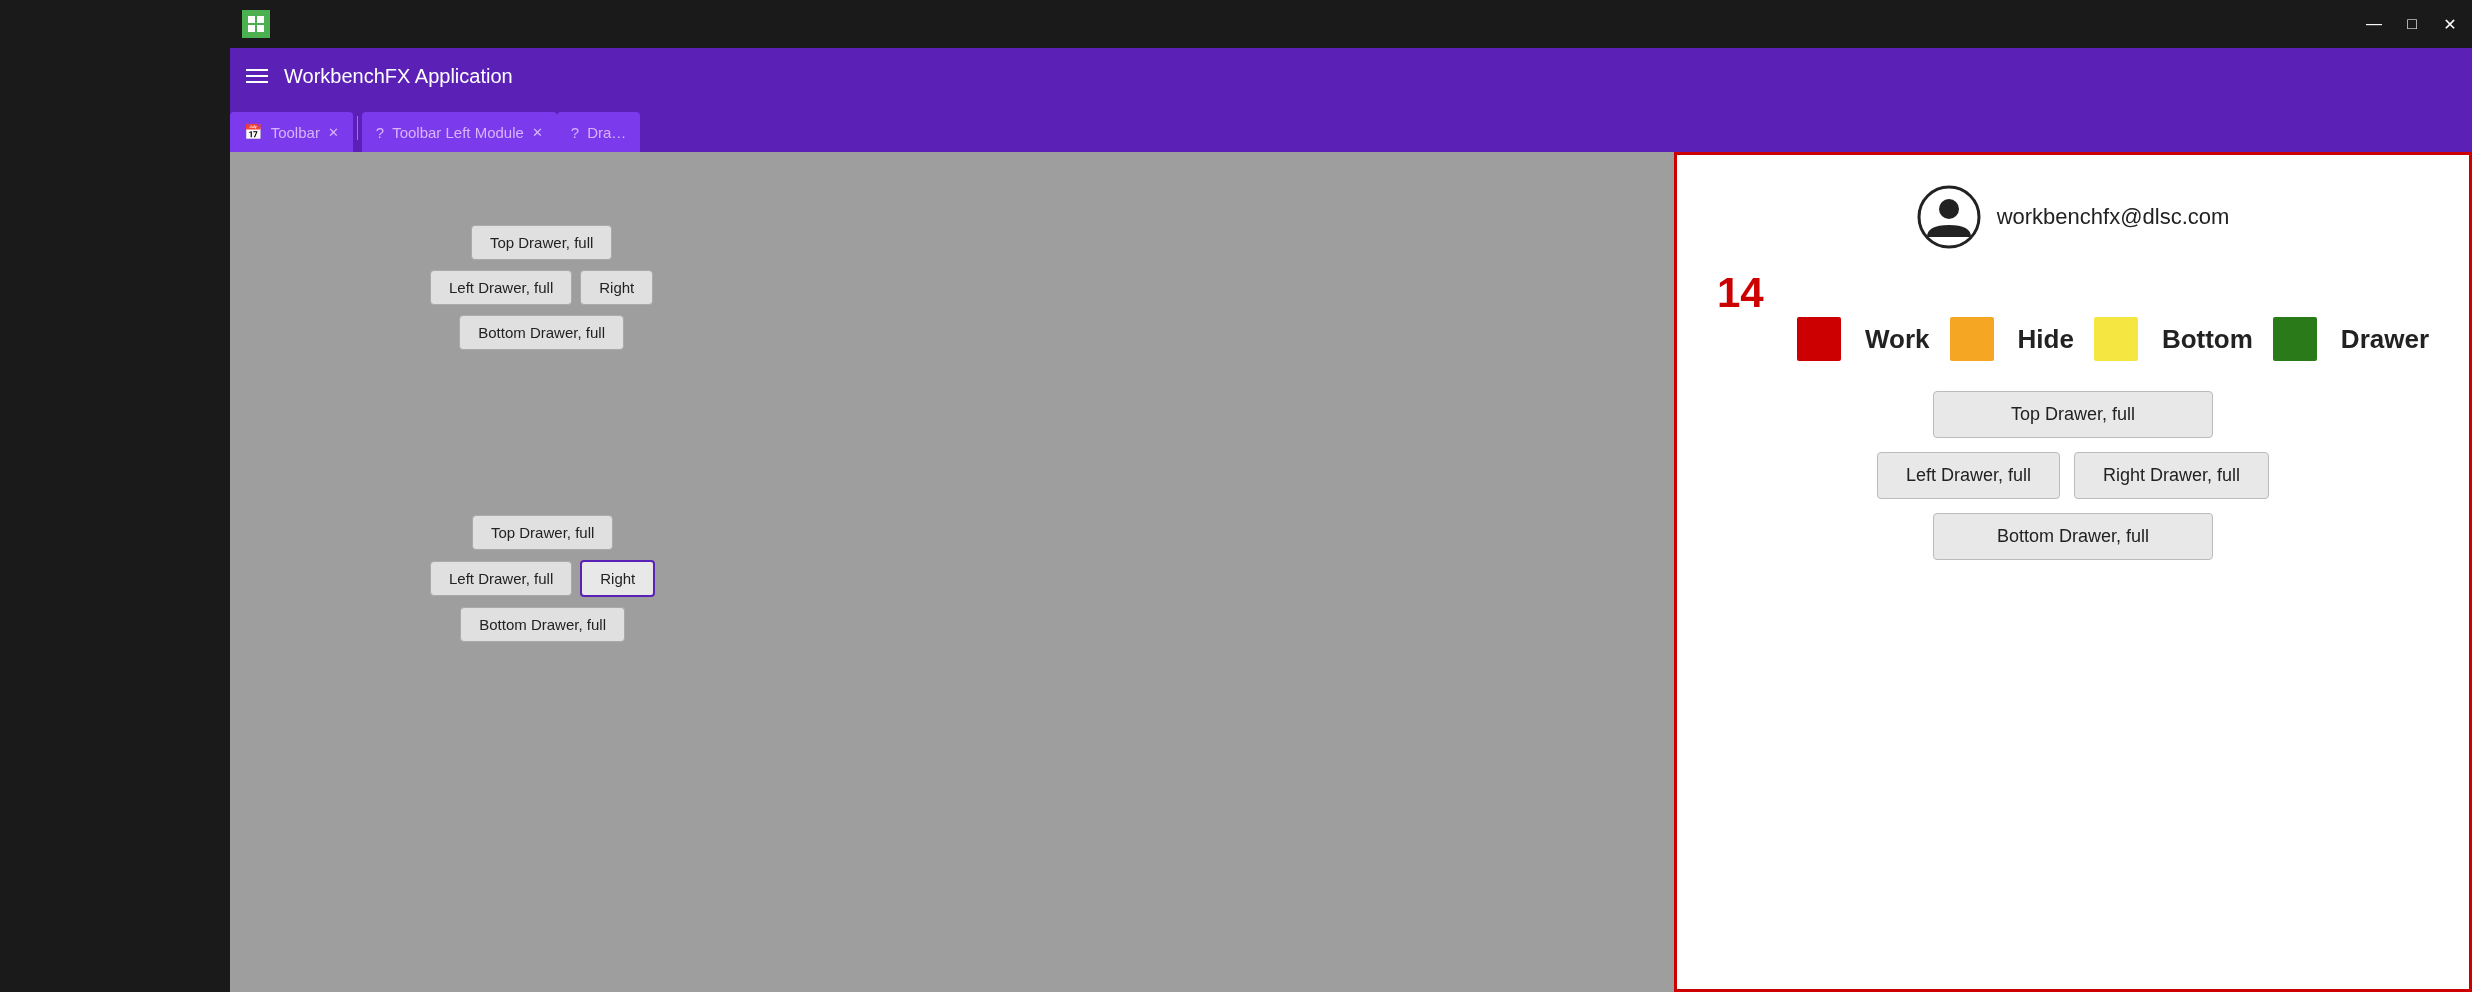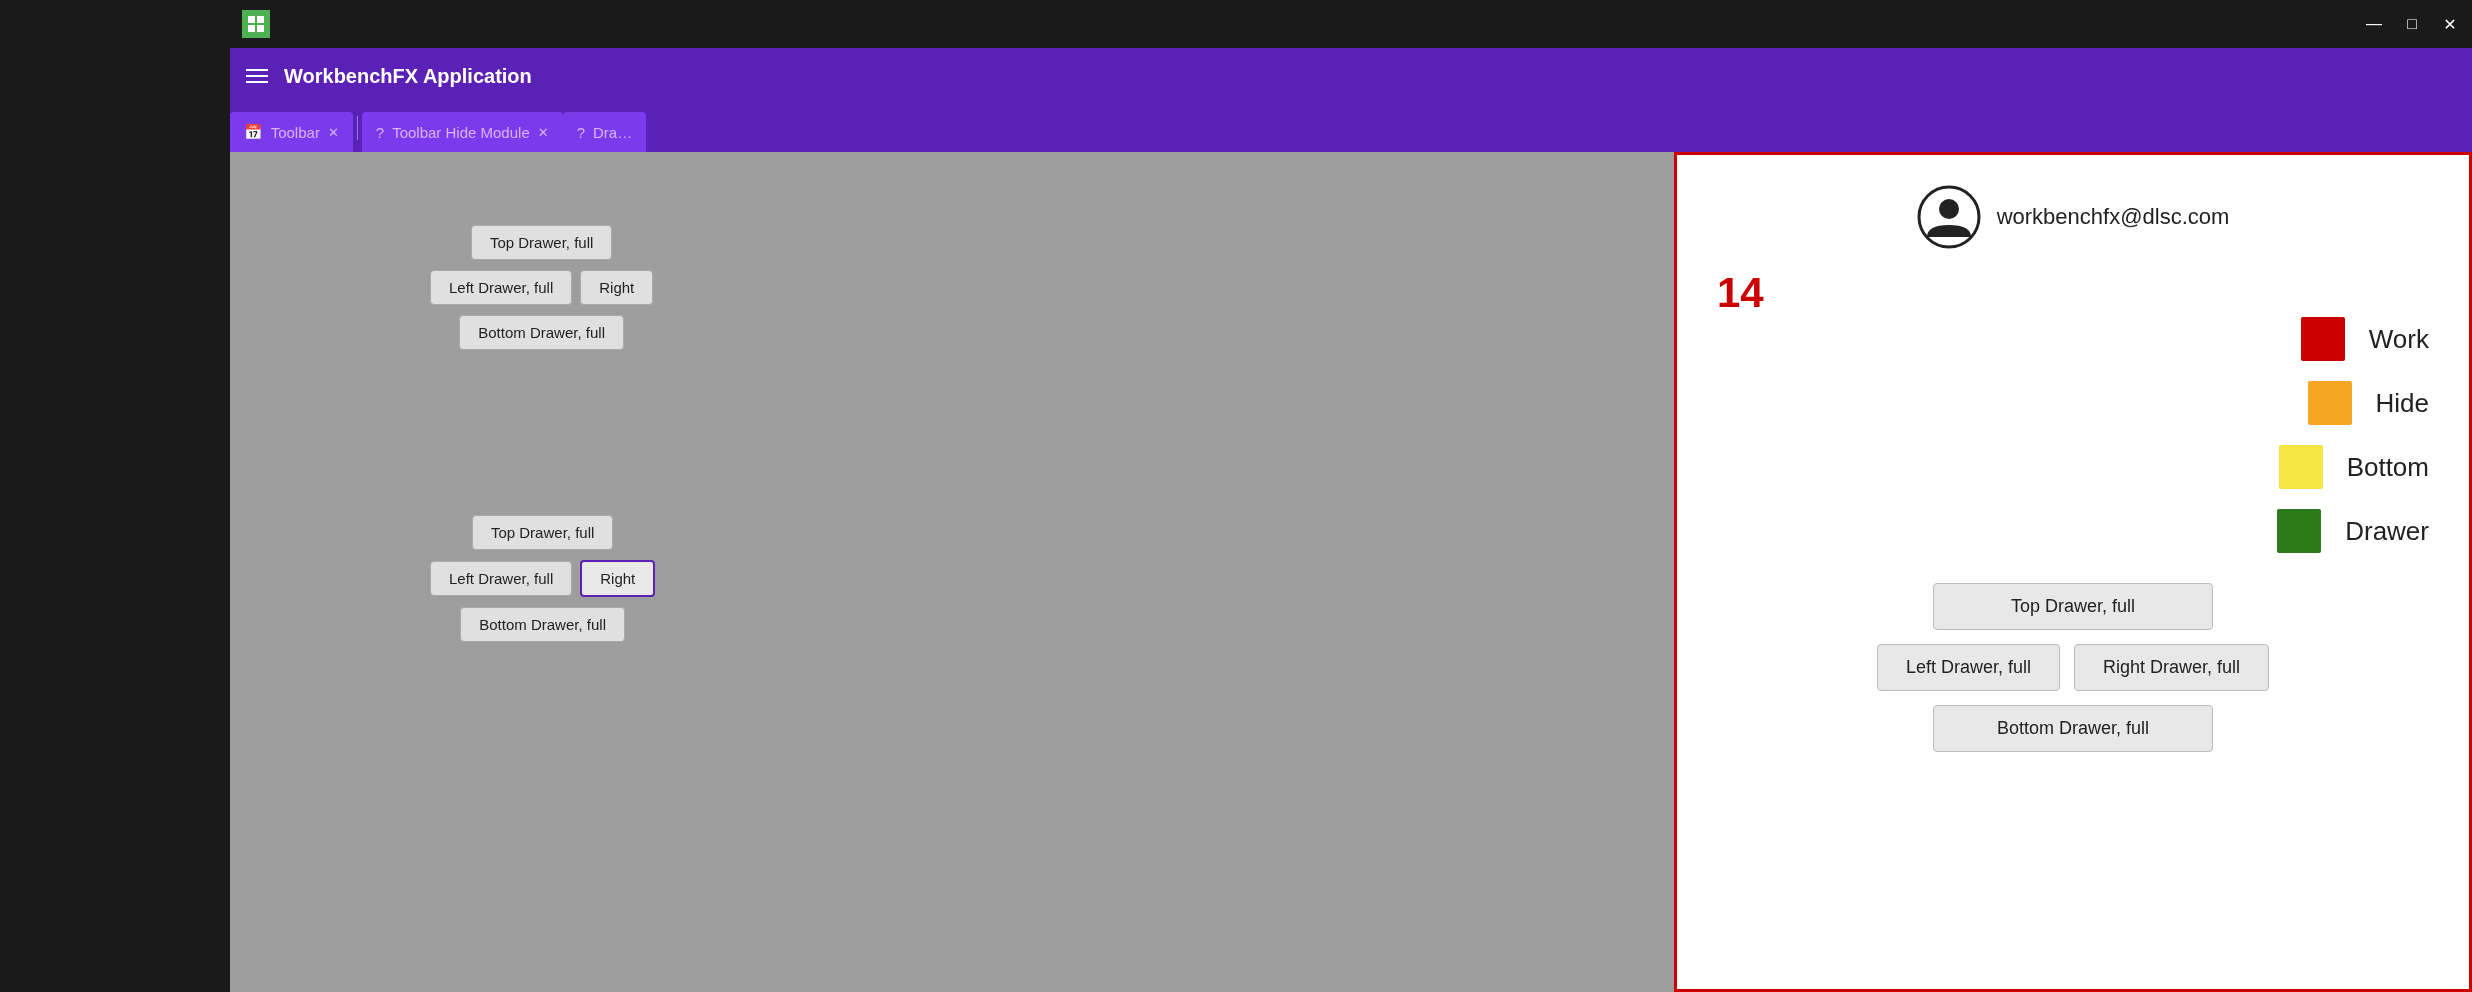--- a/index.html
+++ b/index.html
@@ -85,21 +85,21 @@
     .hamburger span {
       width: 22px;
       height: 2px;
       background: white;
       display: block;
     }
 
     .app-title {
       color: white;
       font-size: 20px;
-      font-weight: 700;
+      font-weight: 400;
     }
 
     
     .tab-bar {
       height: 48px;
       background: #5b21b6;
       display: flex;
       align-items: flex-end;
       padding: 0 0;
       flex-shrink: 0;
@@ -227,26 +227,27 @@
     .badge-count {
       color: #cc0000;
       font-size: 42px;
       font-weight: bold;
       align-self: flex-start;
     }
 
     
     .legend {
       display: flex;
-      flex-direction: column;
+      flex-direction: row;
       gap: 20px;
       margin-bottom: 30px;
       width: 100%;
-      align-items: flex-end;
+      align-items: center;
       padding-left: 80px;
+      font-weight: bold;
     }
 
     .legend-item {
       display: flex;
       align-items: center;
       gap: 24px;
     }
 
     .legend-color {
       width: 44px;
@@ -331,21 +332,21 @@
 
   <div class="tab-bar">
     <div class="tab">
       <span>📅</span>
       <span>Toolbar</span>
       <span class="tab-close">✕</span>
     </div>
     <div class="tab-separator"></div>
     <div class="tab">
       <span>?</span>
-      <span>Toolbar Hide Module</span>
+      <span>Toolbar Left Module</span>
       <span class="tab-close">✕</span>
     </div>
     <div class="tab-partial">
       <span>?</span>
       <span>Dra…</span>
     </div>
   </div>
 
   <div class="main-content">
 

